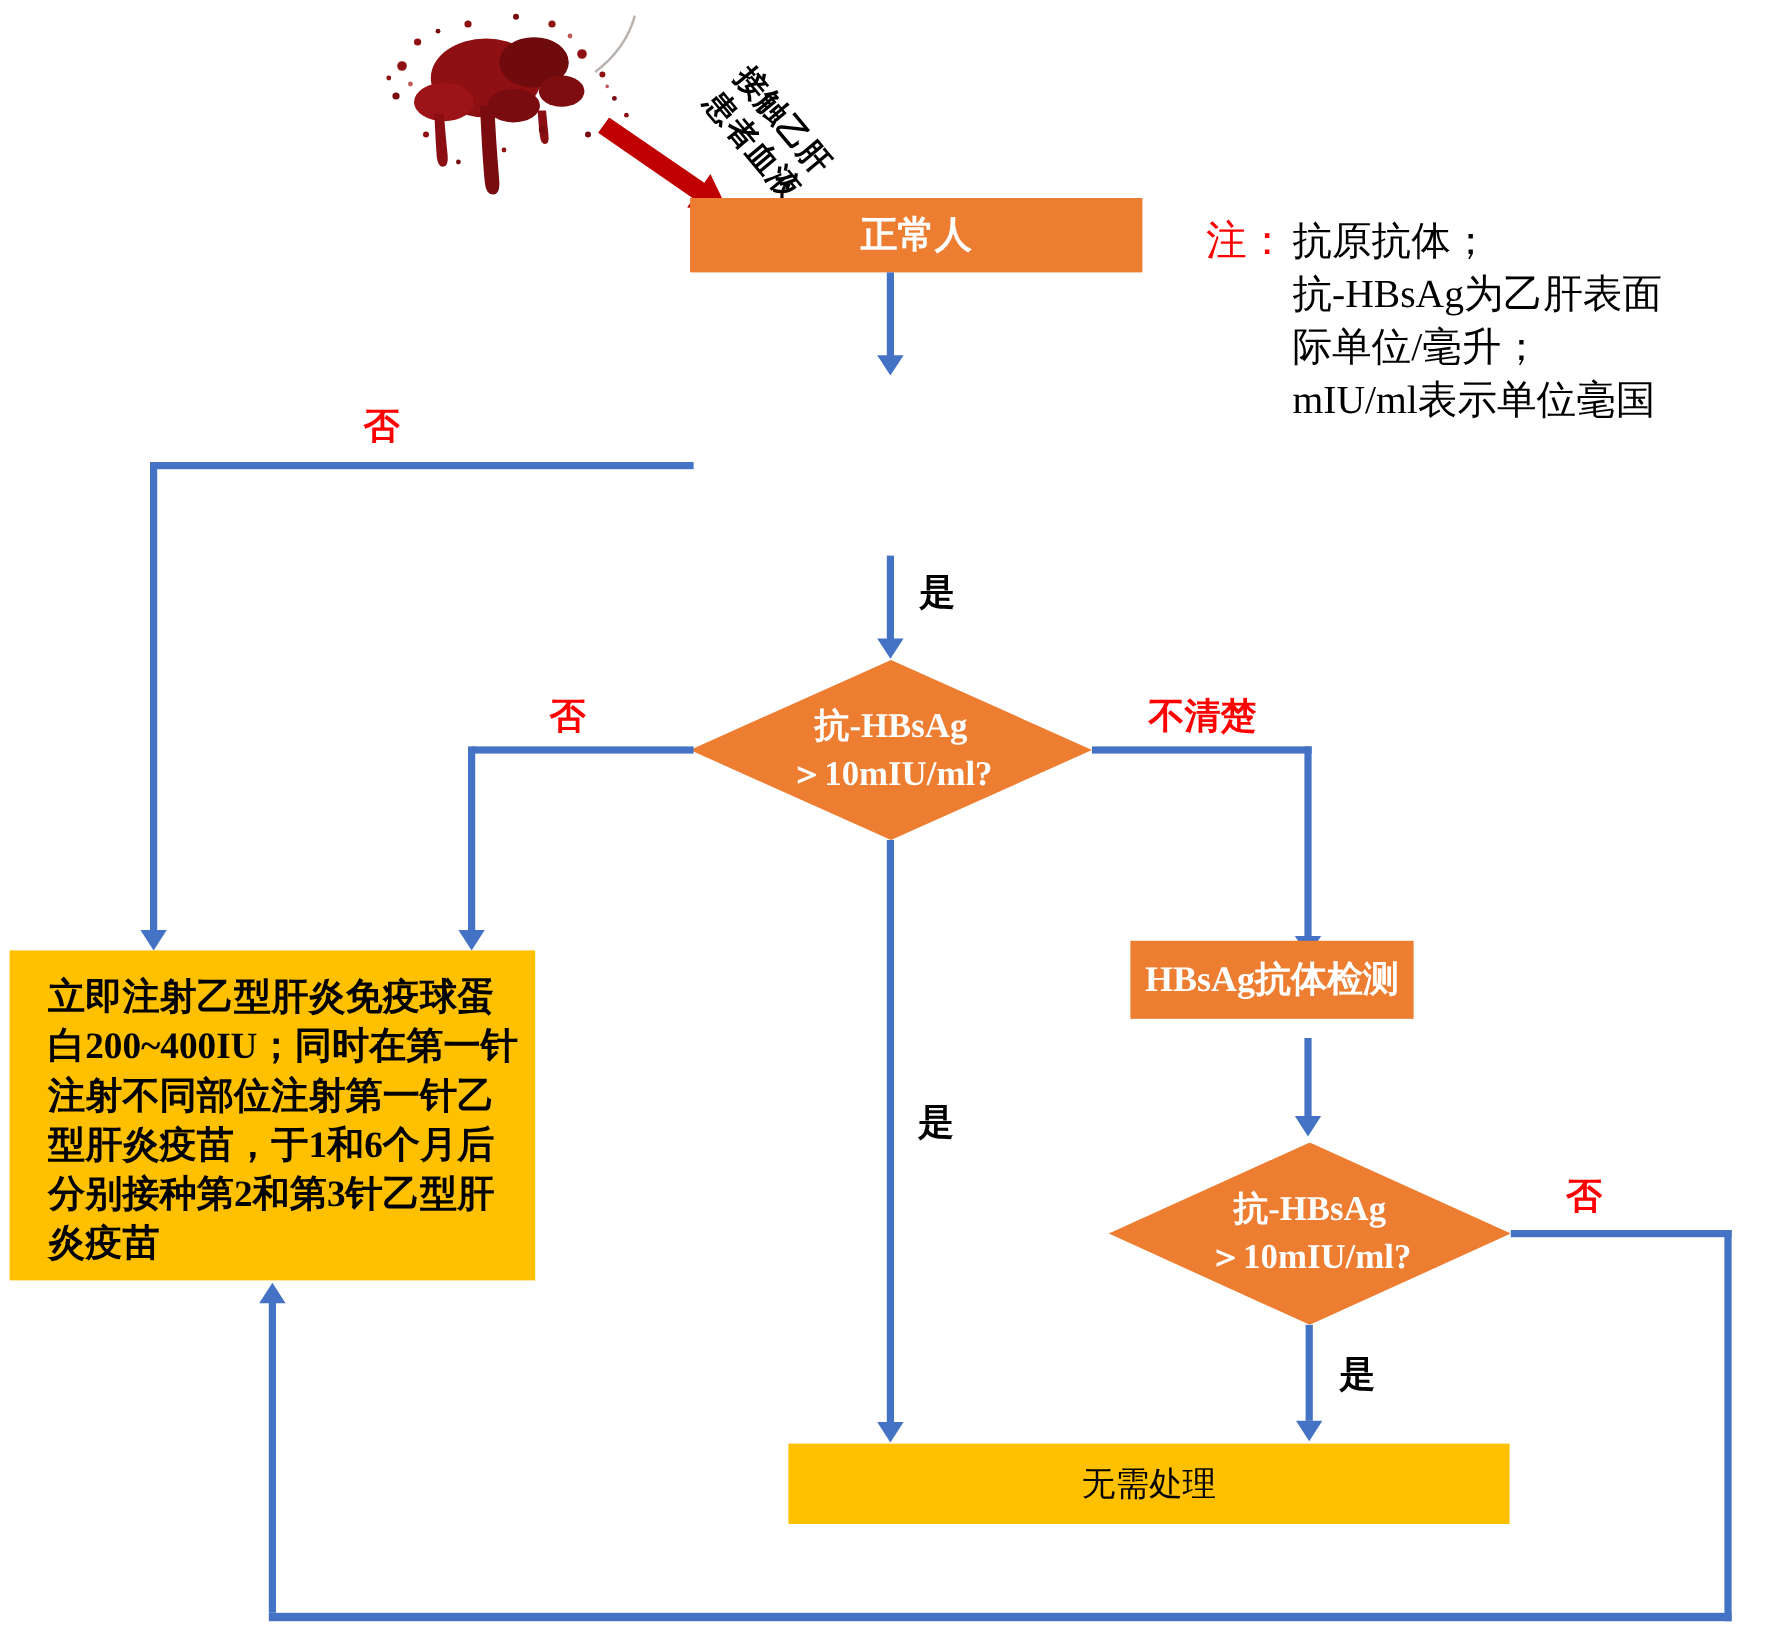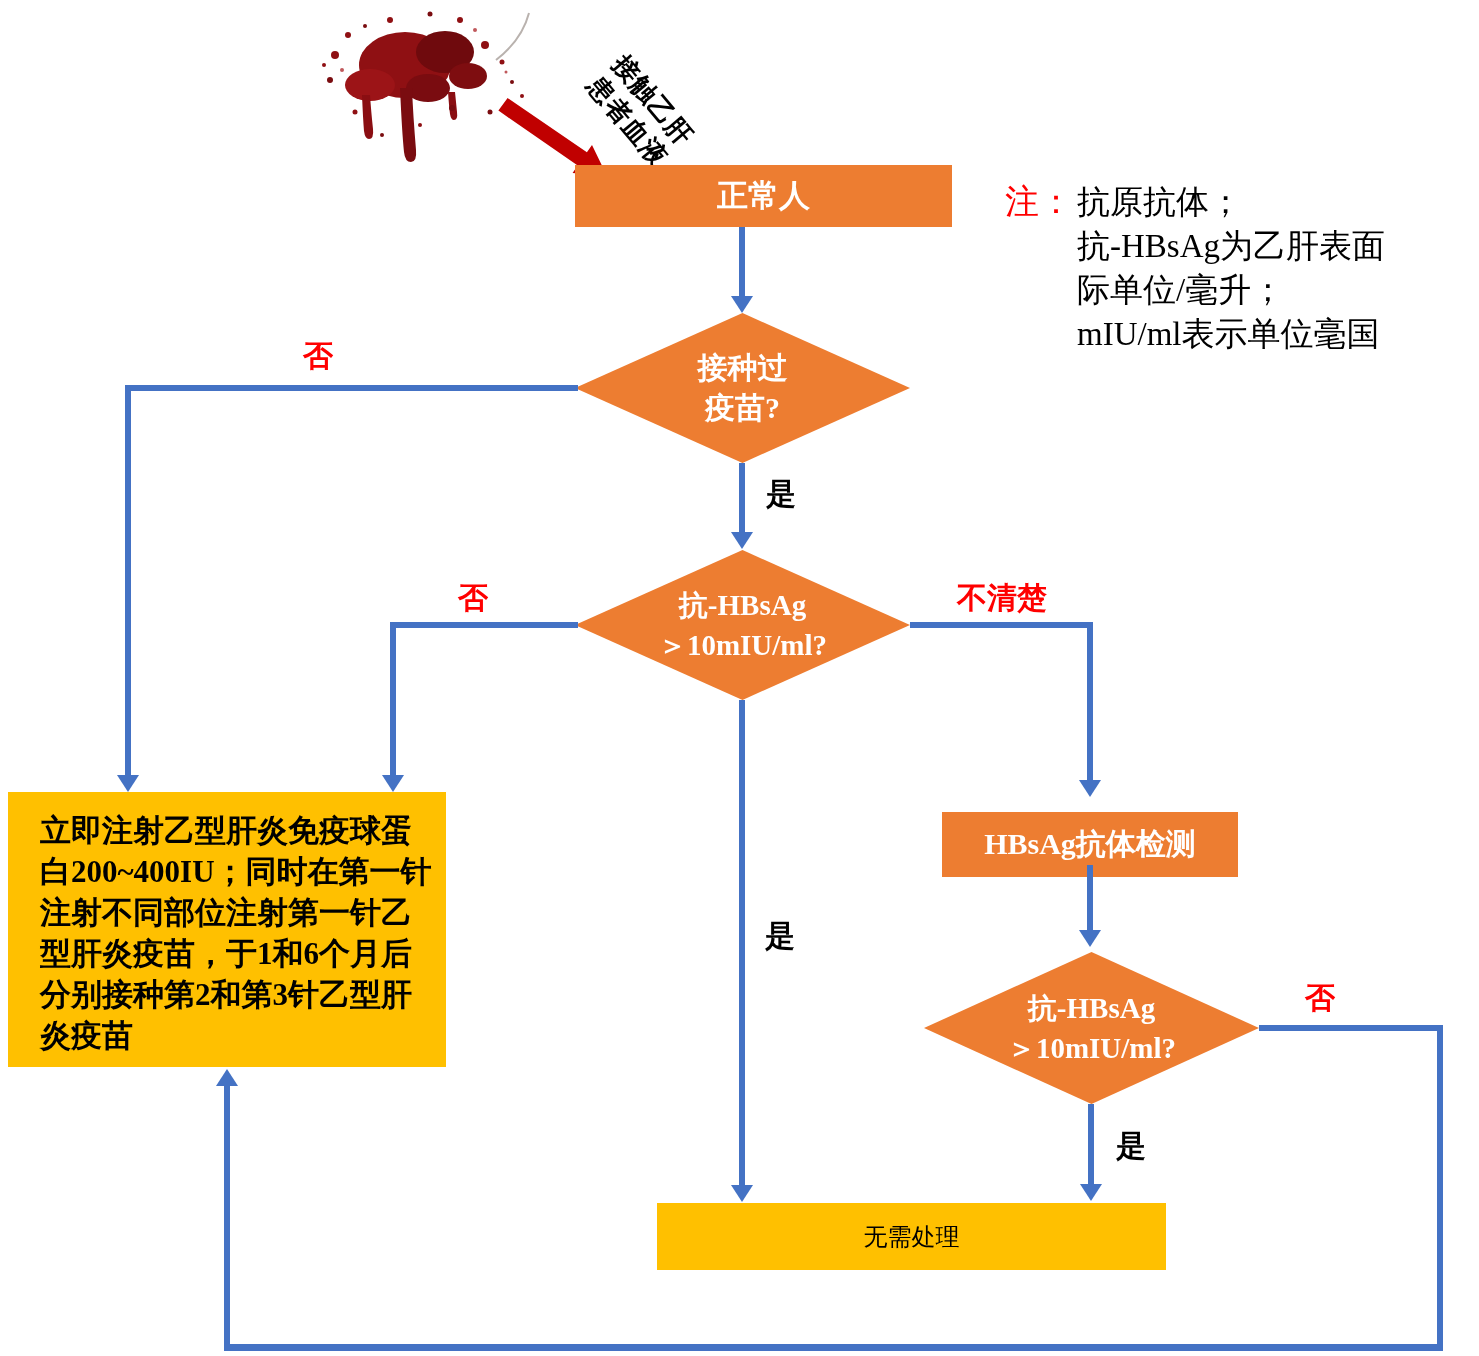--- a/index.html
+++ b/index.html
@@ -21,24 +21,24 @@
   .ln{position:absolute;background:var(--blue);}
   .ah{position:absolute;width:0;height:0;border-left:11px solid transparent;border-right:11px solid transparent;}
   .ah.down{border-top:17px solid var(--blue);}
   .ah.up{border-bottom:17px solid var(--blue);}
   
   .elabel{position:absolute;font-size:30px;font-weight:bold;line-height:32px;}
   .elabel.no{color:var(--red);}
   .elabel.yes{color:#000;}
   
   #start-box{left:575px;top:165px;width:377px;height:62px;font-size:31px;}
-  #test-box{left:942px;top:812px;width:296px;height:65px;font-size:30px;}
+  #test-box{left:942px;top:784px;width:236px;height:65px;font-size:30px;}
   #treatment-box{left:8px;top:792px;width:438px;height:275px;align-items:flex-start;justify-content:flex-start;
     text-align:left;padding:18px 10px 0 32px;font-size:31px;line-height:41px;font-weight:bold;}
-  #no-action-box{left:657px;top:1203px;width:509px;height:67px;font-size:24px;justify-content:center;}
+  #no-action-box{left:657px;top:1203px;width:601px;height:67px;font-size:28px;justify-content:center;}
   #diamond-vaccinated{left:575px;top:313px;width:335px;height:150px;font-size:30px;}
   #diamond-antibody-1{left:575px;top:550px;width:335px;height:150px;font-size:29px;}
   #diamond-antibody-2{left:924px;top:952px;width:335px;height:152px;font-size:29px;}
   
   .note{position:absolute;left:1005px;top:180px;display:flex;font-size:33px;line-height:44px;}
   .note-prefix{color:var(--red);font-size:34px;white-space:nowrap;margin-right:4px;}
   
   .exposure-caption{
     position:absolute;left:560px;top:78px;width:160px;text-align:center;
     transform:rotate(50deg);transform-origin:center center;
@@ -92,24 +92,20 @@
     <polygon points="3.4,12.6 12.6,0 91.9,54.3 97,46.9 112,78 77.6,74.9 82.7,67.5" fill="var(--arrow-red)"></polygon>
   </svg>
 
   <div class="box orange" id="start-box">
     <span>正常人</span>
   </div>
 
   <div class="ln" style="left:739px;top:227px;width:6px;height:70px;"></div>
   <div class="ah down" style="left:731px;top:296px;"></div>
 
-  <div class="diamond" id="diamond-vaccinated">
-    <div class="dl">接种过</div>
-    <div class="dl">疫苗?</div>
-  </div>
 
   <div class="elabel no" style="left:303px;top:340px;">否</div>
   <div class="ln" style="left:125px;top:385px;width:453px;height:6px;"></div>
   <div class="ln" style="left:125px;top:385px;width:6px;height:392px;"></div>
   <div class="ah down" style="left:117px;top:775px;"></div>
 
   <div class="elabel yes" style="left:766px;top:478px;">是</div>
   <div class="ln" style="left:739px;top:463px;width:6px;height:70px;"></div>
   <div class="ah down" style="left:731px;top:532px;"></div>
 

